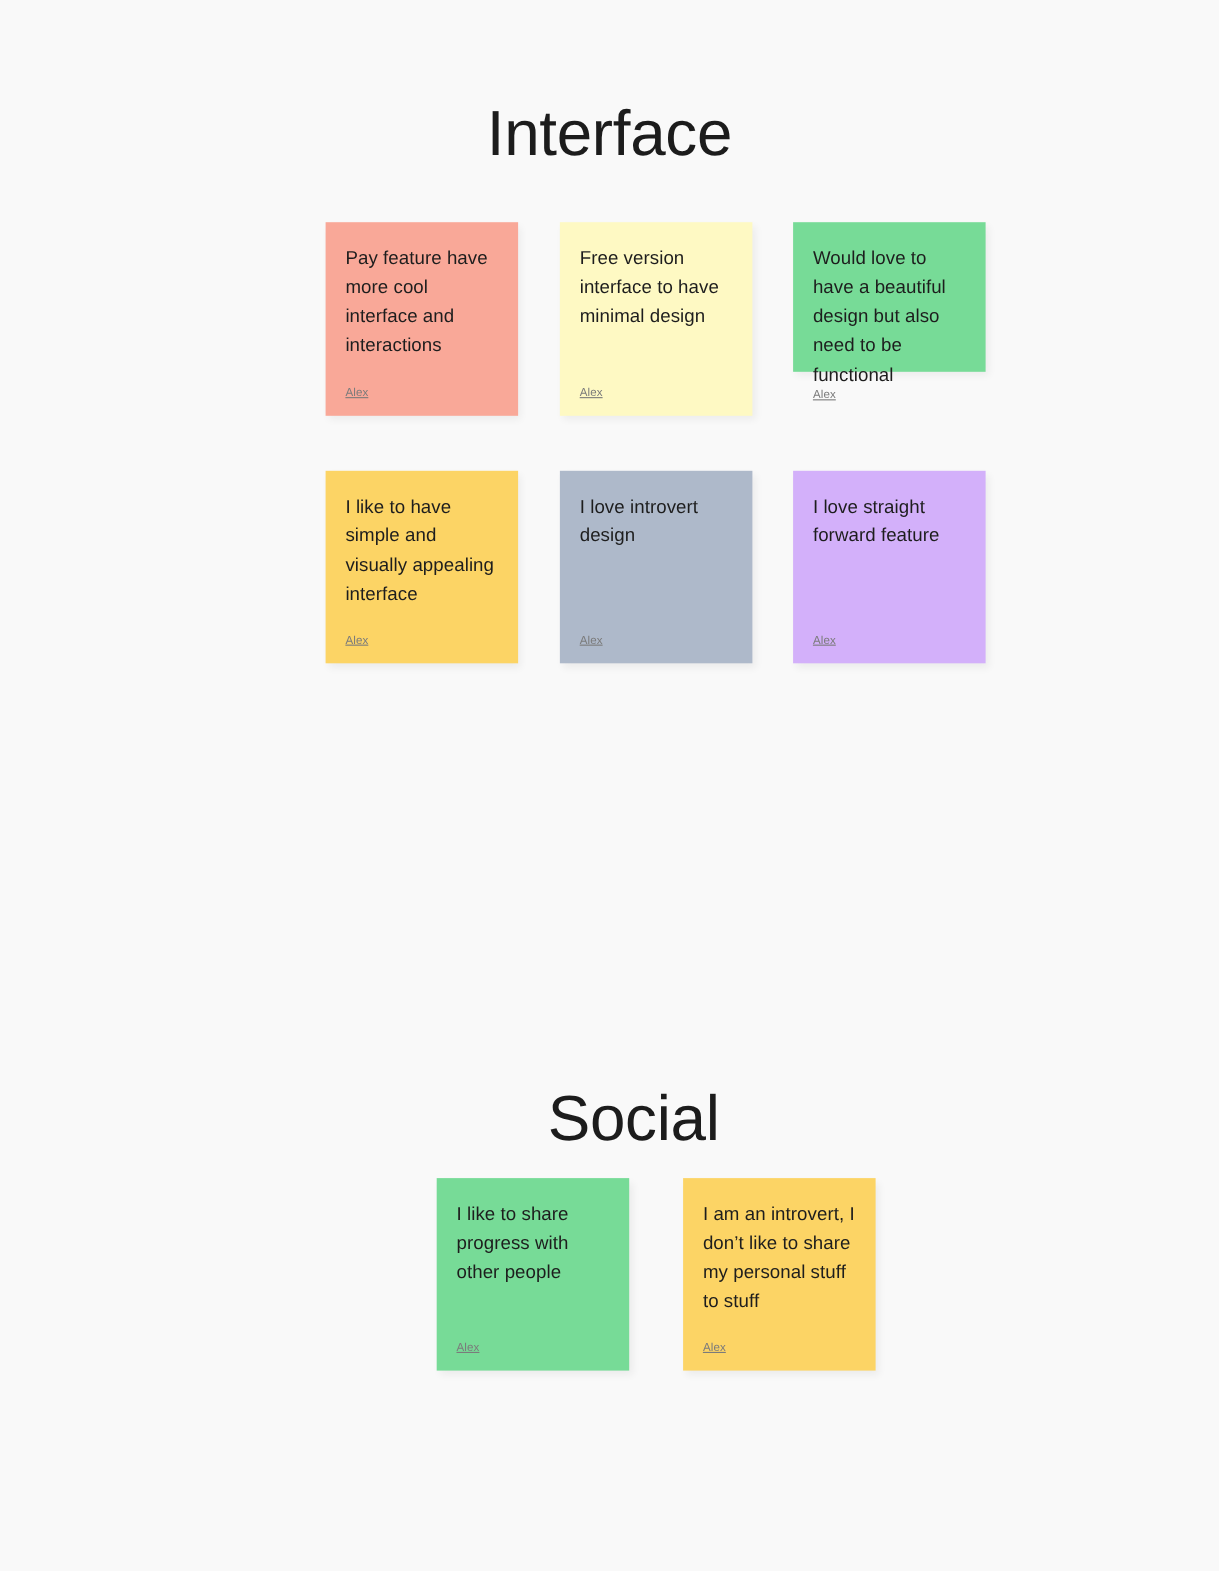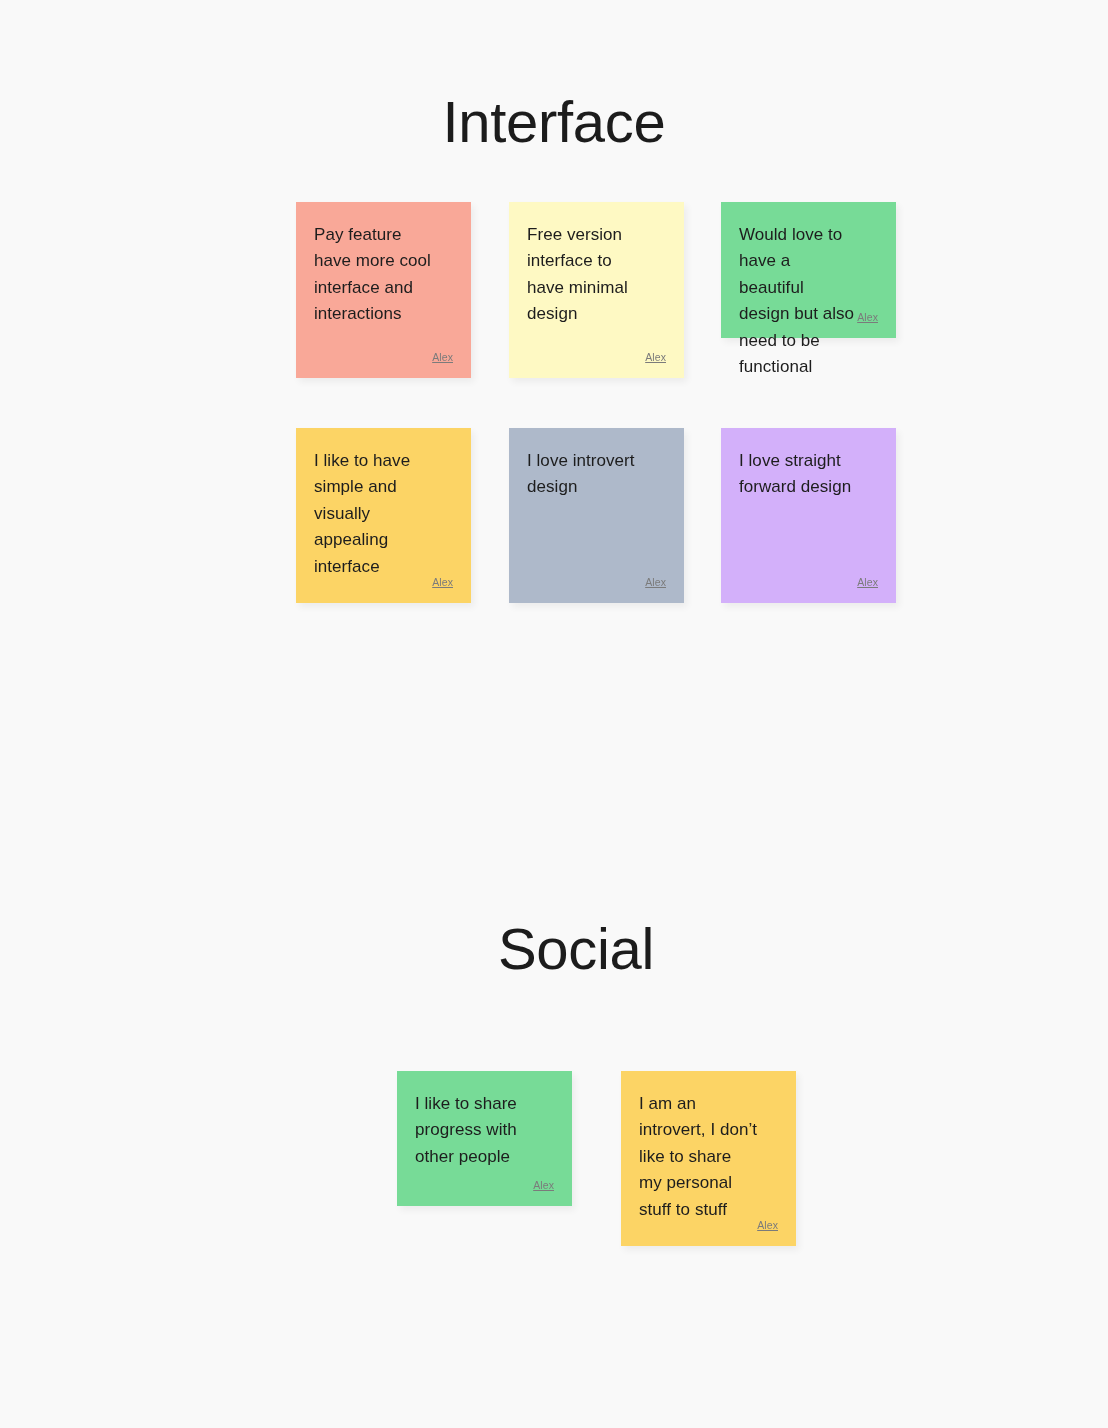--- a/index.html
+++ b/index.html
@@ -29,28 +29,28 @@
     text-align: center;
     font-size: 58px;
     font-weight: 400;
     color: #1c1c1c;
     letter-spacing: -0.3px;
     margin: 0;
     line-height: 1;
   }
 
   #title-interface { top: 93px; }
-  #title-social    { top: 920px; padding-left: 44px; }
+  #title-social    { top: 988px; padding-left: 44px; }
 
   .note {
     position: absolute;
     padding: 20px 18px 0 18px;
     box-shadow: 3px 4px 7px rgba(0,0,0,0.055);
     display: flex;
-    flex-direction: row;
+    flex-direction: column;
   }
 
   .note-text {
     font-size: 17px;
     line-height: 26.4px;
     color: #1d1d1d;
     font-weight: 400;
     letter-spacing: 0.05px;
     white-space: pre-line;
     margin: 0;
@@ -90,24 +90,24 @@
       </div>
       <div class="note" style="left: 296px; top: 428px; width: 175px; height: 175px; background: rgb(252, 212, 101);">
         <p class="note-text">I like to have simple and visually appealing interface</p>
         <div class="note-author">Alex</div>
       </div>
       <div class="note" style="left: 509px; top: 428px; width: 175px; height: 175px; background: rgb(174, 185, 202);">
         <p class="note-text">I love introvert design</p>
         <div class="note-author">Alex</div>
       </div>
       <div class="note" style="left: 721px; top: 428px; width: 175px; height: 175px; background: rgb(211, 176, 250);">
-        <p class="note-text">I love straight forward design</p>
+        <p class="note-text">I love straight forward feature</p>
         <div class="note-author">Alex</div>
       </div>
-      <div class="note" style="left: 397px; top: 1071px; width: 175px; height: 135px; background: rgb(119, 219, 151);">
+      <div class="note" style="left: 397px; top: 1071px; width: 175px; height: 175px; background: rgb(119, 219, 151);">
         <p class="note-text">I like to share progress with other people</p>
         <div class="note-author">Alex</div>
       </div>
       <div class="note" style="left: 621px; top: 1071px; width: 175px; height: 175px; background: rgb(252, 212, 101);">
         <p class="note-text">I am an introvert, I don’t like to share my personal stuff to stuff</p>
         <div class="note-author">Alex</div>
       </div>
     </div>
 
 </div>

